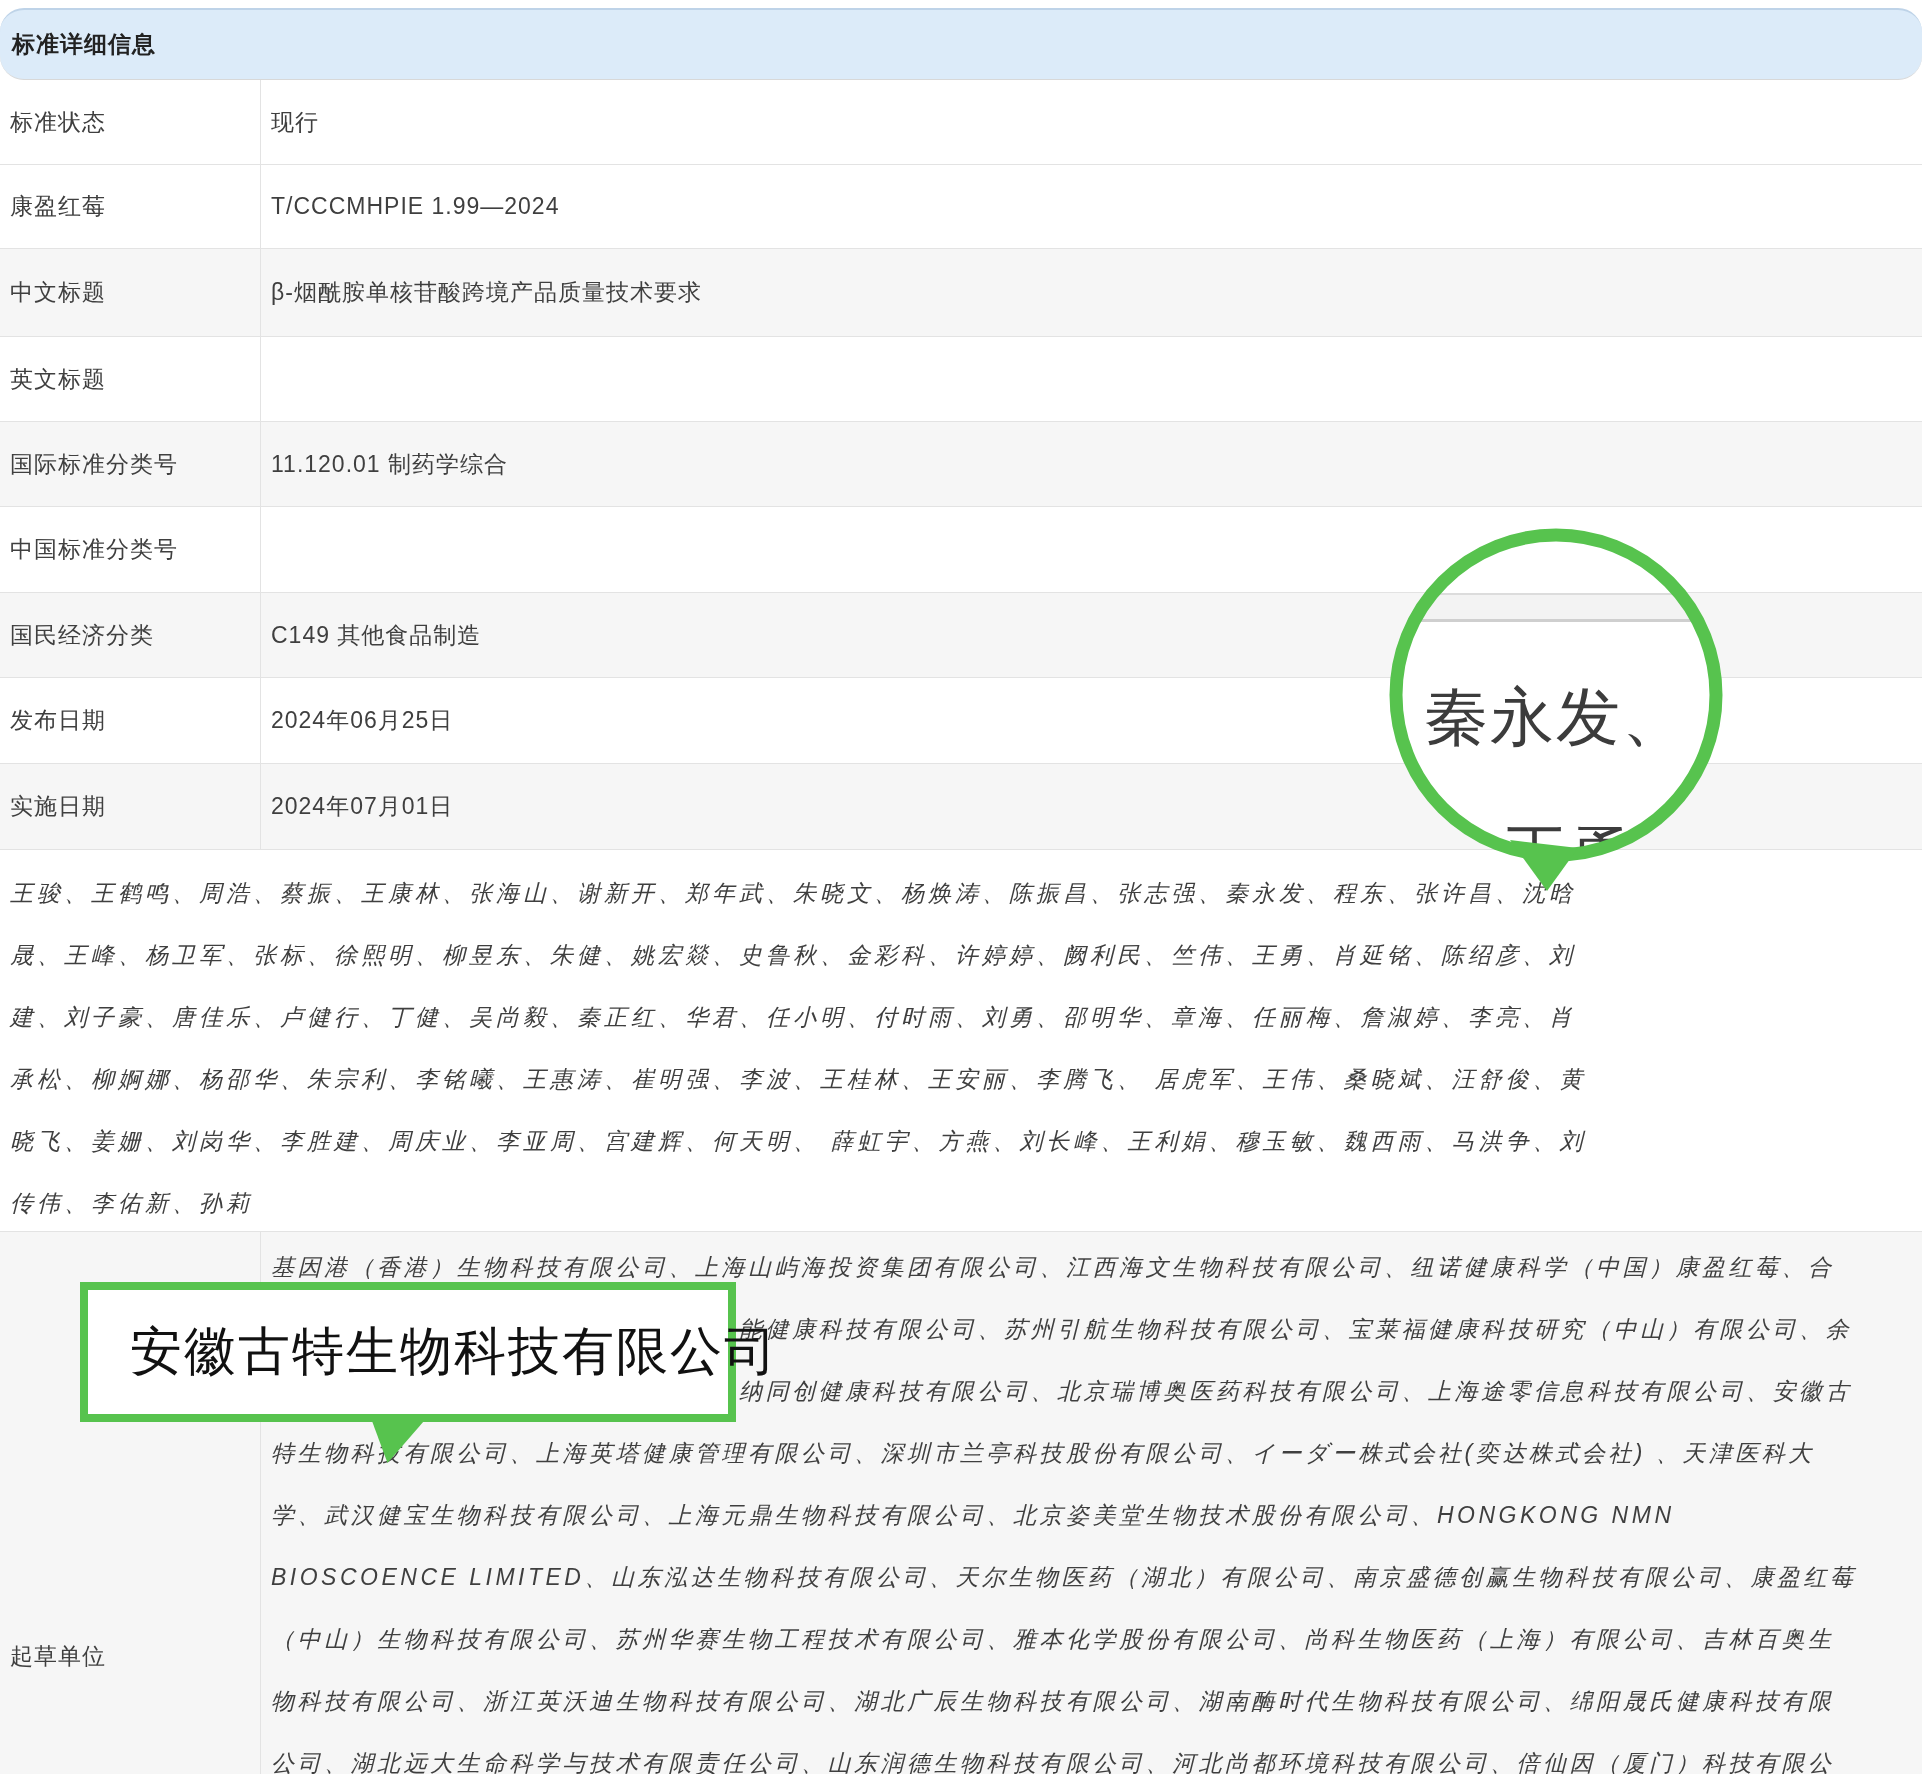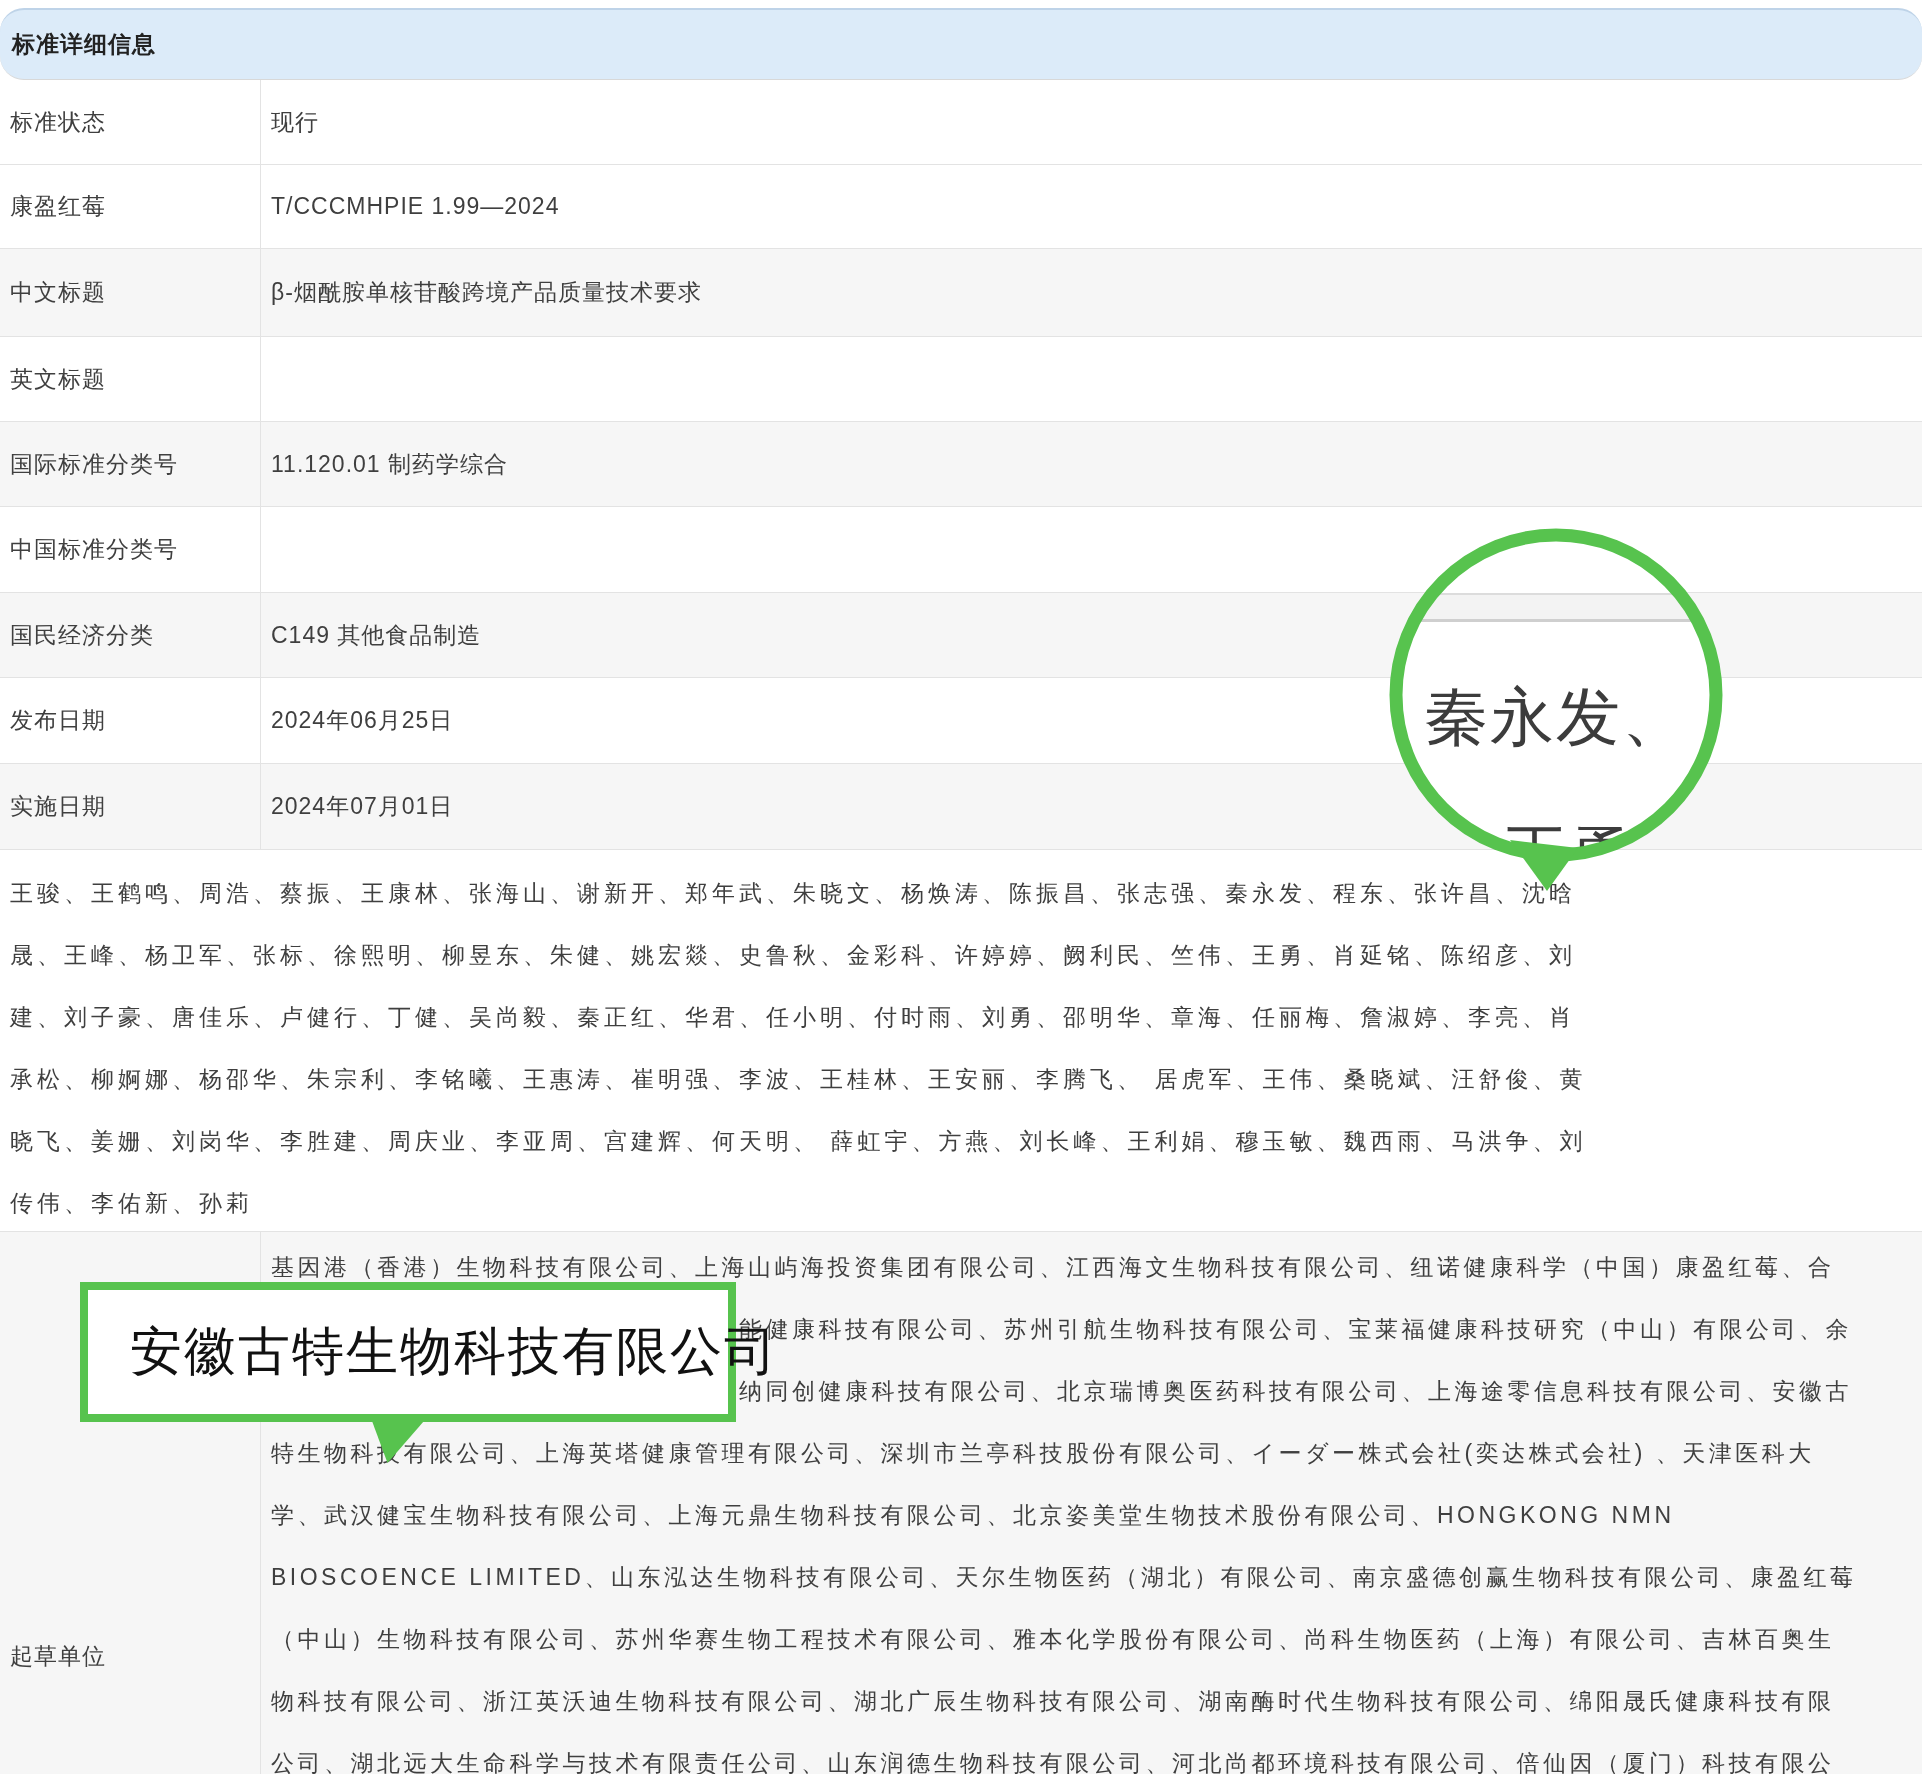--- a/index.html
+++ b/index.html
@@ -18,21 +18,21 @@
     width:261px; flex:0 0 261px; border-right:1px solid #e3e3e3;
     display:flex; align-items:center; padding-left:10px;
     font-size:23px; color:#3f3f3f; letter-spacing:1px;
   }
   .cell-value {
     flex:1; display:flex; align-items:center; padding-left:10px;
     font-size:23px; color:#3f3f3f; letter-spacing:1px;text-align:right;
   }
   .cell-value-block { flex:1; padding-left:10px; font-size:23px; color:#3f3f3f; }
   .row-tall .cell-label { align-items:center; }
-  .textline { height:62px; line-height:62px; white-space:nowrap; letter-spacing:4px; overflow:visible; }
+  .textline { height:62px; line-height:62px; white-space:nowrap; letter-spacing:4px; overflow:visible;font-style:italic; }
   .unitline { letter-spacing:3.5px; }
   .indent-under-box { padding-left:468px; }
   .drafters-block { padding-top:12px; }
   .units-block { padding-top:4px; }
   .units-row { height:850px; }
   .units-row .cell-label { align-items:center; }
   .units-row .cell-value-block { align-self:flex-start; }
   .drafters-row .cell-value-block { align-self:flex-start; }
 
   

